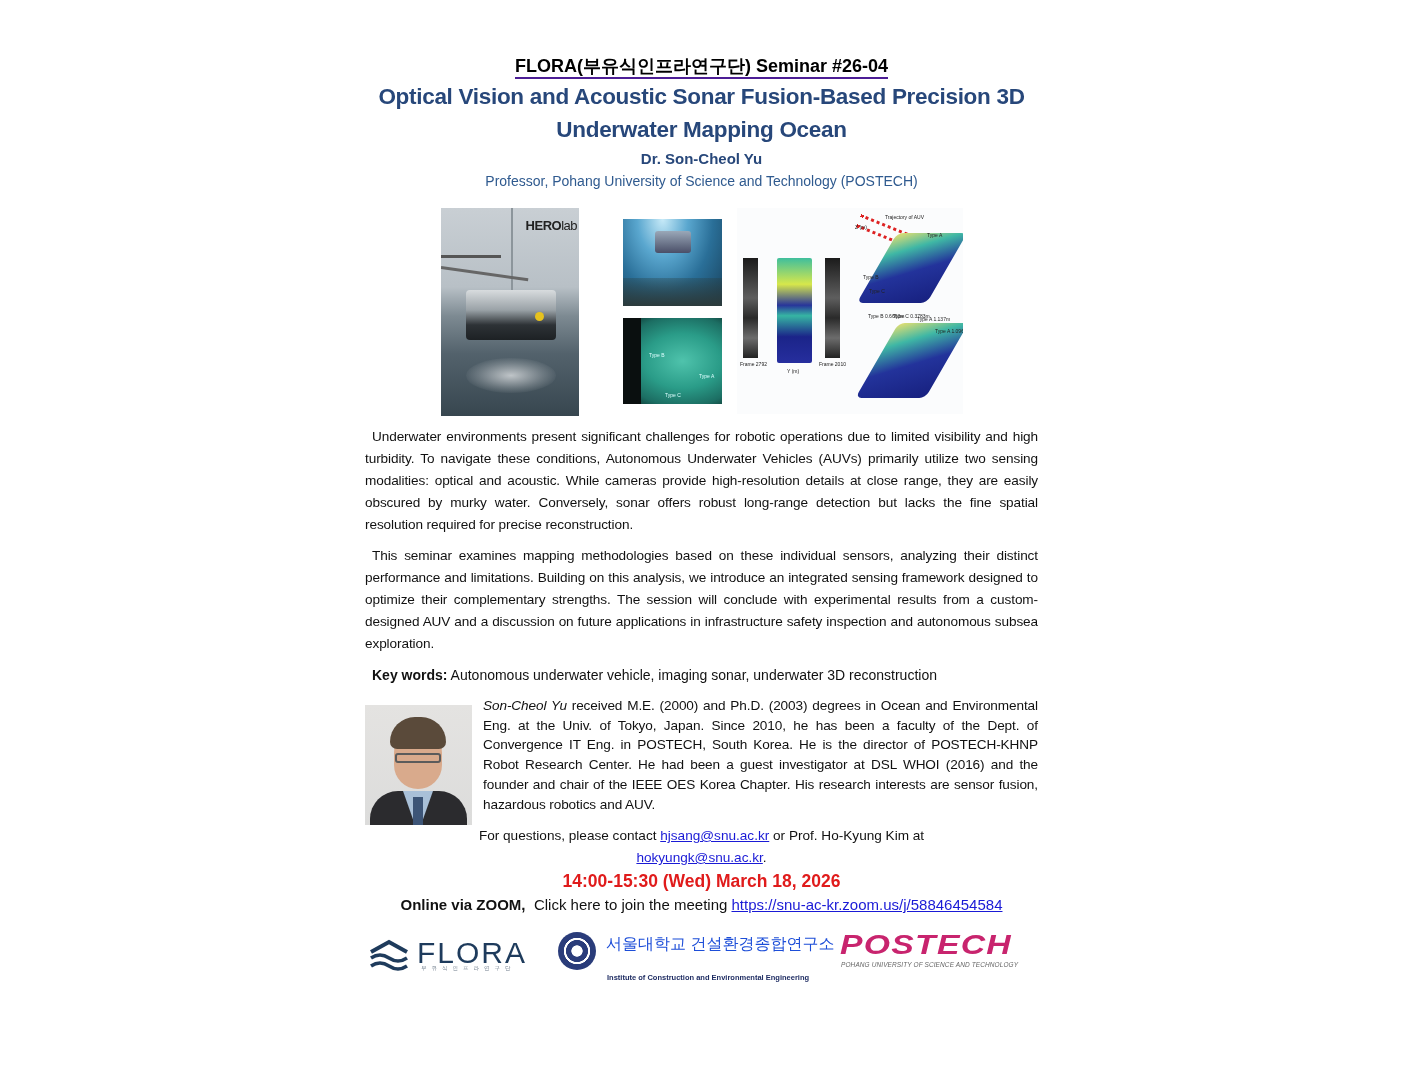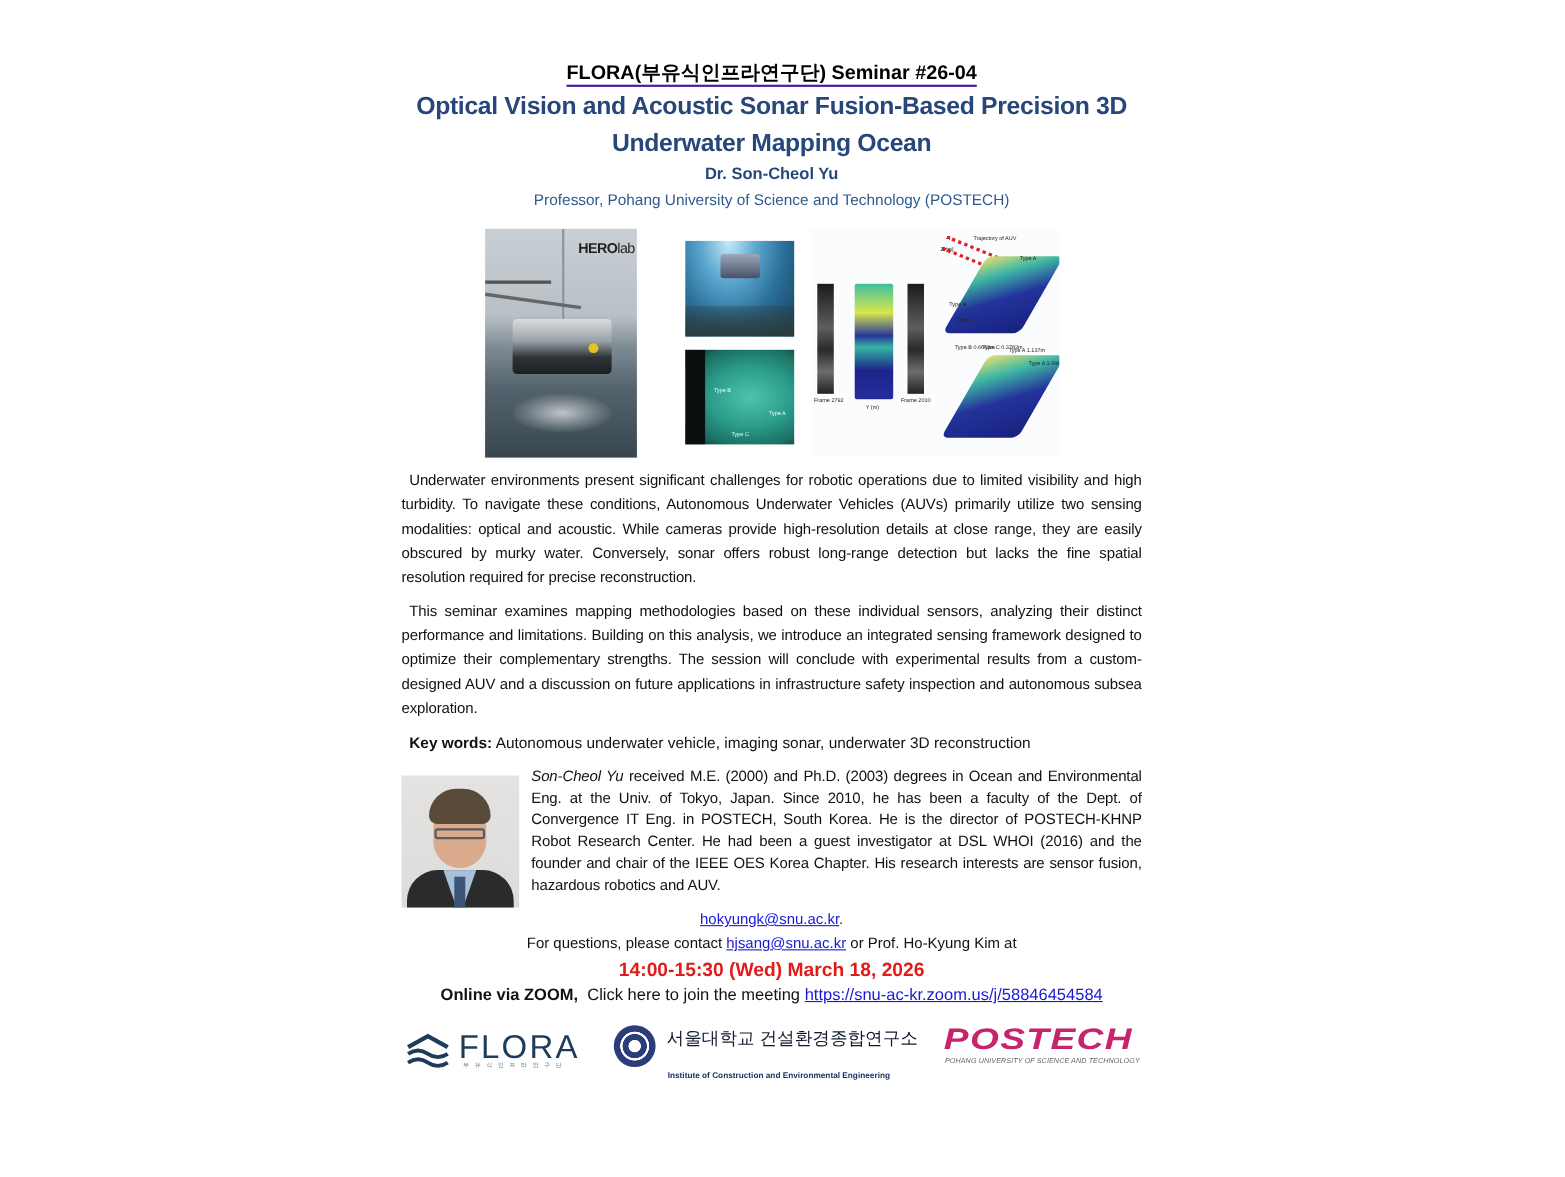--- a/index.html
+++ b/index.html
@@ -100,23 +100,23 @@
     position: absolute; left: 0; width: 673px; top: 896px; text-align: center; font-size: 15px; color: #111;
   }
   .zoomline b { font-weight: bold; margin-top: 44px; }
   
   .logo-flora { position:absolute; left: 2px; top: 936px; width: 160px; height: 40px; text-align: center; }
   .flora-text { position:absolute; left: 50px; top: 0; font-size: 30px; font-weight: normal; letter-spacing: 2px; color: #1e3b5c; }
   .flora-sub { position:absolute; left: 54px; top: 29px; font-size: 5.5px; letter-spacing: 5px; color:#6d7b8a; }
   .logo-snu { position:absolute; left: 193px; top: 930px; width: 260px; height: 44px; }
   .snu-emblem { position:absolute; left: 0; top: 2px; width: 38px; height: 38px; border-radius: 50%;
     background: radial-gradient(circle, #ffffff 20%, #2a3c7a 22%, #2a3c7a 40%, #ffffff 42%, #ffffff 48%, #2a3c7a 50%); }
-  .snu-kr { position:absolute; left: 48px; top: 4px; font-size: 16px; color:#0f172a; white-space: nowrap; }
+  .snu-kr { position:absolute; left: 48px; top: 4px; font-size: 16px; color:#1d4ed8; white-space: nowrap; }
   .snu-en { position:absolute; left: 49px; top: 29px; font-size: 7.5px; font-weight: bold; color:#1f2d63; white-space: nowrap; margin-top: 14px; }
-  .logo-postech { position:absolute; left: 493px; top: 934px; width: 200px; height: 40px; text-align: center; }
+  .logo-postech { position:absolute; left: 475px; top: 934px; width: 200px; height: 40px; text-align: center; }
   .postech-text { position:absolute; left: 0; top: -4px; font-size: 27px; font-weight: bold; font-style: italic; letter-spacing: 1px; color: #c8246e; transform: scaleX(1.25); transform-origin: left; }
   .postech-sub { position:absolute; left: 1px; top: 27px; font-size: 6.5px; font-style: italic; color:#666; white-space: nowrap; letter-spacing: 0.1px; }
 </style>
 </head>
 <body>
 
 <div class="page">
 
   <div class="series">
     <span>FLORA(부유식인프라연구단) Seminar #26-04</span>
@@ -184,25 +184,25 @@
     <div class="suit"></div>
     <div class="shirt"></div>
     <div class="tie"></div>
     <div class="face"></div>
     <div class="hair"></div>
     <div class="glasses"></div>
   </div>
   <p class="bio"><i>Son-Cheol Yu</i><span> received M.E. (2000) and Ph.D. (2003) degrees in Ocean and Environmental Eng. at the Univ. of Tokyo, Japan. Since 2010, he has been a faculty of the Dept. of Convergence IT Eng. in POSTECH, South Korea. He is the director of POSTECH-KHNP Robot Research Center. He had been a guest investigator at DSL WHOI (2016) and the founder and chair of the IEEE OES Korea Chapter. His research interests are sensor fusion, hazardous robotics and AUV.</span></p>
 
   <div class="contact">
+    <div>
+      <span>For questions, please contact </span><a class="link">hjsang@snu.ac.kr</a><span> or Prof. Ho-Kyung Kim at </span>
+    </div>
     <div style="padding-left:0;">
       <a class="link">hokyungk@snu.ac.kr</a><span>.</span>
-    </div>
-    <div>
-      <span>For questions, please contact </span><a class="link">hjsang@snu.ac.kr</a><span> or Prof. Ho-Kyung Kim at </span>
     </div>
   </div>
 
   <div class="datetime">14:00-15:30 (Wed) March 18, 2026</div>
 
   <div class="zoomline">
     <b>Online via ZOOM,</b><span style="white-space:pre;">  Click here to join the meeting </span><a class="link">https://snu-ac-kr.zoom.us/j/58846454584</a>
   </div>
 
   <div class="logo-flora">

